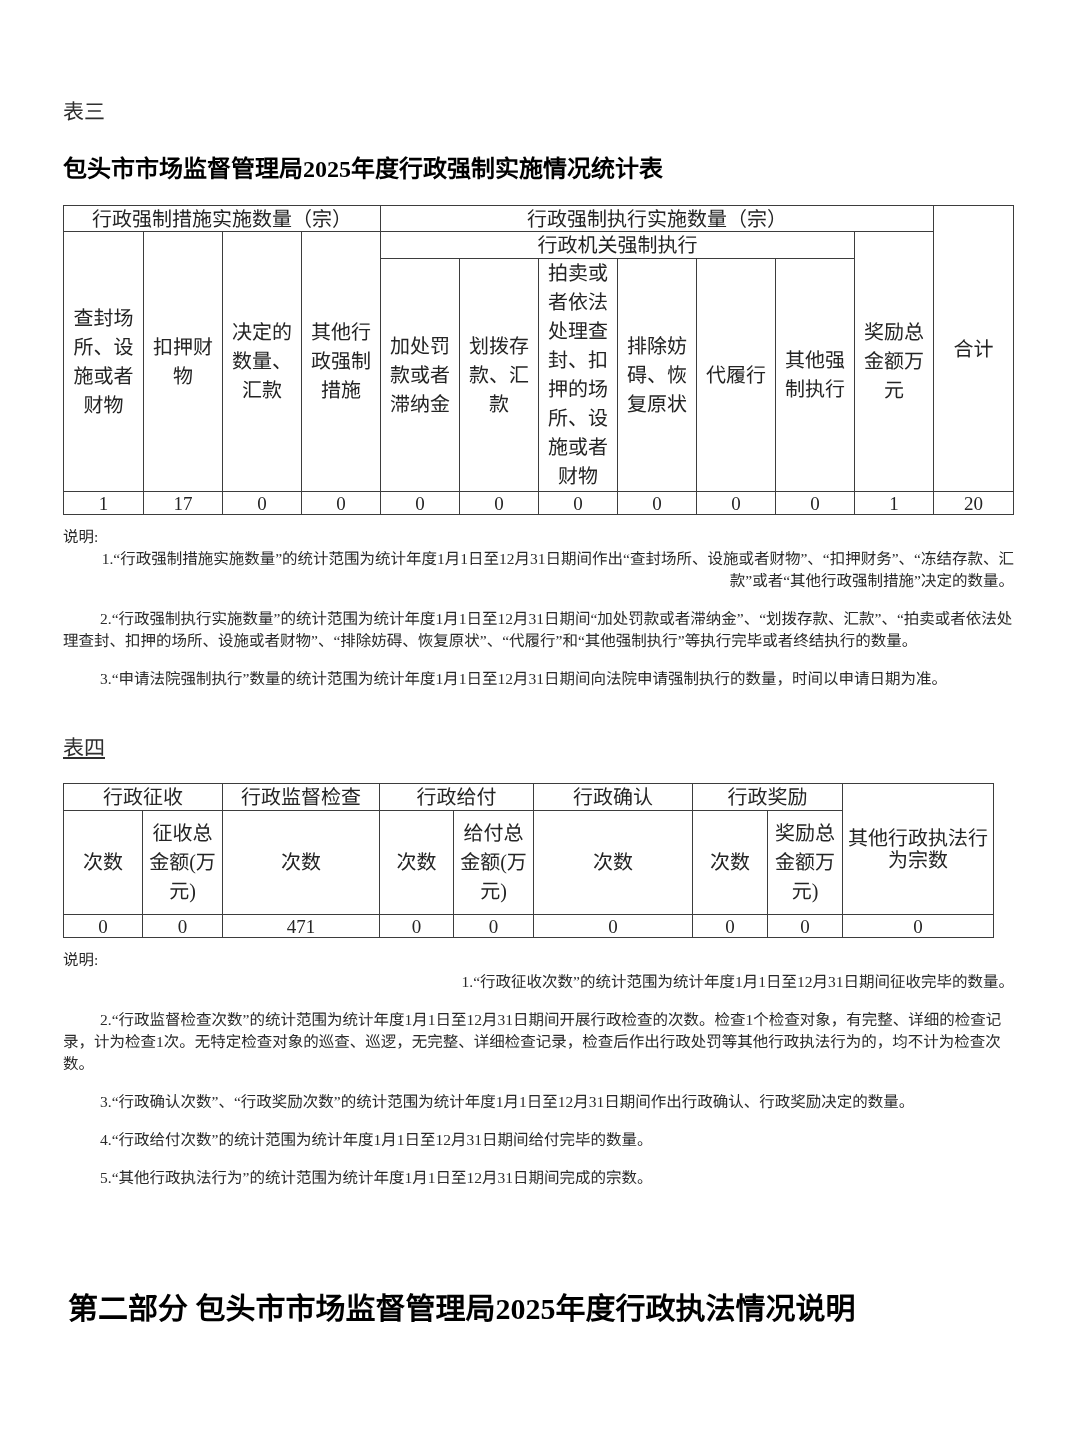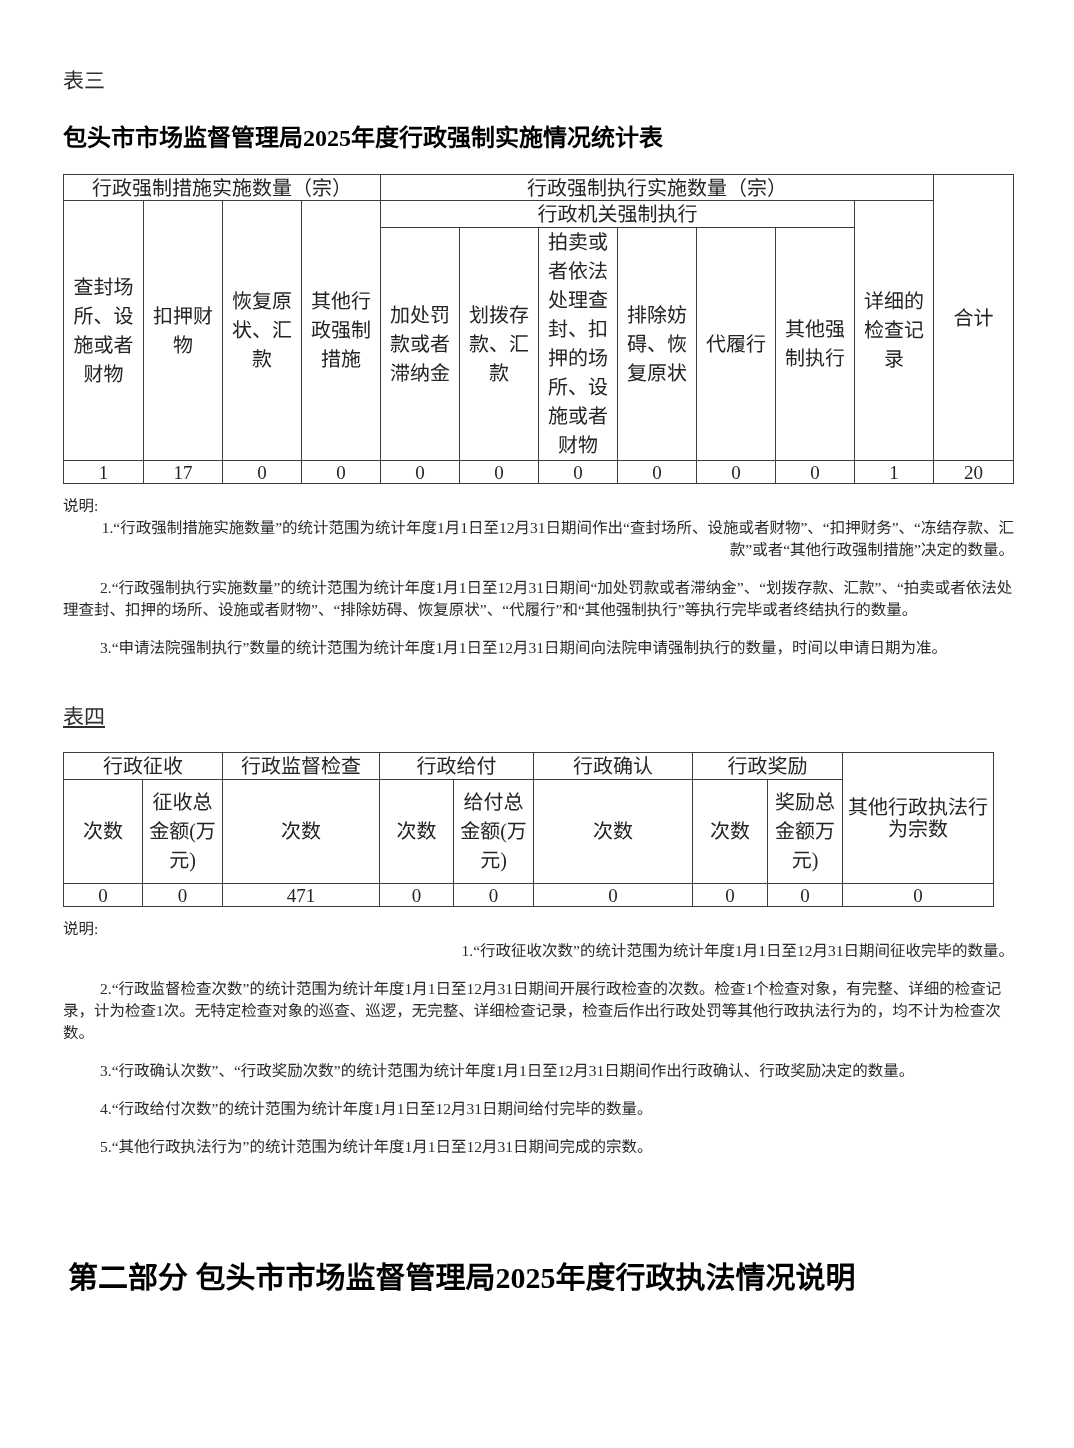--- a/index.html
+++ b/index.html
@@ -8,21 +8,21 @@
     width: 1074px;
     height: 1448px;
     background: #ffffff;
     box-sizing: border-box;
     padding: 0 60px 0 63px;
     font-family: "Liberation Serif", "DejaVu Serif", serif;
     color: #1f1f1f;
     overflow: hidden;
   }
   .tbl-label {
-    padding-top: 68px;
+    padding-top: 99px;
     font-size: 21px;
     line-height: 26px;
     color: #2e2e2e;
   }
   .tbl-label.second { padding-top: 45px; text-decoration: underline; }
   .tbl-title {
     margin: 28px 0 0 0;
     font-size: 24px;
     line-height: 32px;
     font-weight: bold;
@@ -99,24 +99,24 @@
     </colgroup>
     <tbody>
         <tr class="r1">
       <td colspan="4">行政强制措施实施数量（宗）</td>
       <td colspan="7">行政强制执行实施数量（宗）</td>
       <td rowspan="3">合计</td>
     </tr>
     <tr class="r2">
       <td rowspan="2">查封场所、设施或者财物</td>
       <td rowspan="2">扣押财物</td>
-      <td rowspan="2">恢复原状、汇款</td>
+      <td rowspan="2">决定的数量、汇款</td>
       <td rowspan="2">其他行政强制措施</td>
       <td colspan="6" class="sub">行政机关强制执行</td>
-      <td rowspan="2">详细的检查记录</td>
+      <td rowspan="2">奖励总金额万元</td>
     </tr>
     <tr class="r3">
       <td>加处罚款或者滞纳金</td>
       <td>划拨存款、汇款</td>
       <td>拍卖或者依法处理查封、扣押的场所、设施或者财物</td>
       <td>排除妨碍、恢复原状</td>
       <td>代履行</td>
       <td>其他强制执行</td>
     </tr>
     <tr class="rdata">

